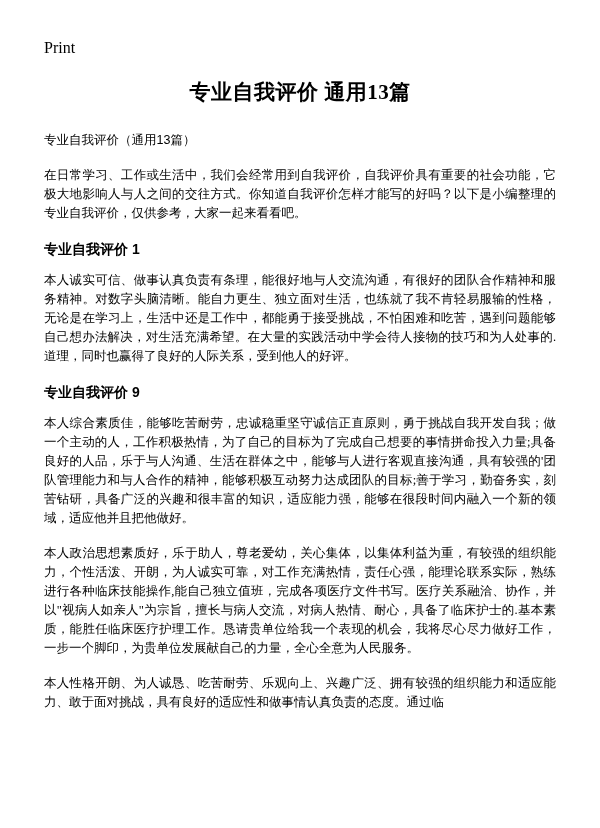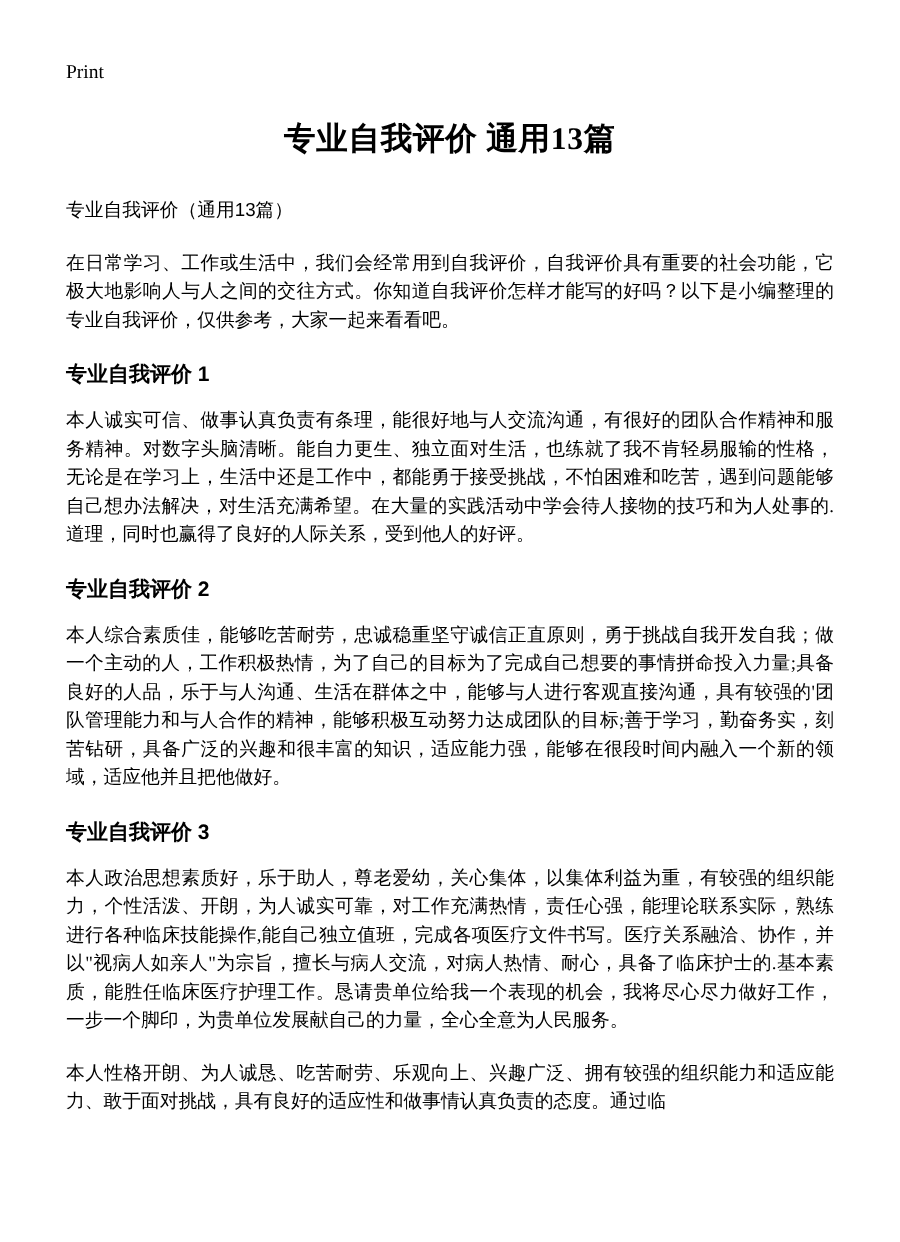--- a/index.html
+++ b/index.html
@@ -16,21 +16,21 @@
   }
   .page {
     position: relative;
     width: 600px;
     height: 828px;
     box-sizing: border-box;
     padding: 40px 44px 0 44px;
   }
   .print-label {
     font-family: "Liberation Serif", "DejaVu Serif", serif;
-    font-size: 13px;
+    font-size: 16px;
     line-height: 16px;
     color: #000;
     margin: 0 0 22px 0;
   }
   .doc-title {
     text-align: center;
     font-family: Liberation Serif, serif;
     font-weight: bold;
     font-size: 21px;
     line-height: 28px;
@@ -74,26 +74,25 @@
   <div class="subtitle">专业自我评价（通用13篇）</div>
 
   <div class="para">在日常学习、工作或生活中，我们会经常用到自我评价，自我评价具有重要的社会功能，它极大地影响人与人之间的交往方式。你知道自我评价怎样才能写的好吗？以下是小编整理的专业自我评价，仅供参考，大家一起来看看吧。</div>
 
   <div class="section-block">
     <div class="section-heading">专业自我评价 1</div>
     <div class="para">本人诚实可信、做事认真负责有条理，能很好地与人交流沟通，有很好的团队合作精神和服务精神。对数字头脑清晰。能自力更生、独立面对生活，也练就了我不肯轻易服输的性格，无论是在学习上，生活中还是工作中，都能勇于接受挑战，不怕困难和吃苦，遇到问题能够自己想办法解决，对生活充满希望。在大量的实践活动中学会待人接物的技巧和为人处事的.道理，同时也赢得了良好的人际关系，受到他人的好评。</div>
   </div>
 
   <div class="section-block">
-    <div class="section-heading">专业自我评价 2</div>
+    <div class="section-heading">专业自我评价 9</div>
     <div class="para">本人综合素质佳，能够吃苦耐劳，忠诚稳重坚守诚信正直原则，勇于挑战自我开发自我；做一个主动的人，工作积极热情，为了自己的目标为了完成自己想要的事情拼命投入力量;具备良好的人品，乐于与人沟通、生活在群体之中，能够与人进行客观直接沟通，具有较强的'团队管理能力和与人合作的精神，能够积极互动努力达成团队的目标;善于学习，勤奋务实，刻苦钻研，具备广泛的兴趣和很丰富的知识，适应能力强，能够在很段时间内融入一个新的领域，适应他并且把他做好。</div>
   </div>
 
   <div class="section-block">
-    <div class="section-heading">专业自我评价 3</div>
     <div class="para">本人政治思想素质好，乐于助人，尊老爱幼，关心集体，以集体利益为重，有较强的组织能力，个性活泼、开朗，为人诚实可靠，对工作充满热情，责任心强，能理论联系实际，熟练进行各种临床技能操作,能自己独立值班，完成各项医疗文件书写。医疗关系融洽、协作，并以"视病人如亲人"为宗旨，擅长与病人交流，对病人热情、耐心，具备了临床护士的.基本素质，能胜任临床医疗护理工作。恳请贵单位给我一个表现的机会，我将尽心尽力做好工作，一步一个脚印，为贵单位发展献自己的力量，全心全意为人民服务。</div>
   </div>
 
   <div class="section-block">
     <div class="para">本人性格开朗、为人诚恳、吃苦耐劳、乐观向上、兴趣广泛、拥有较强的组织能力和适应能力、敢于面对挑战，具有良好的适应性和做事情认真负责的态度。通过临</div>
   </div>
 
 </div>
 
 </body></html>

